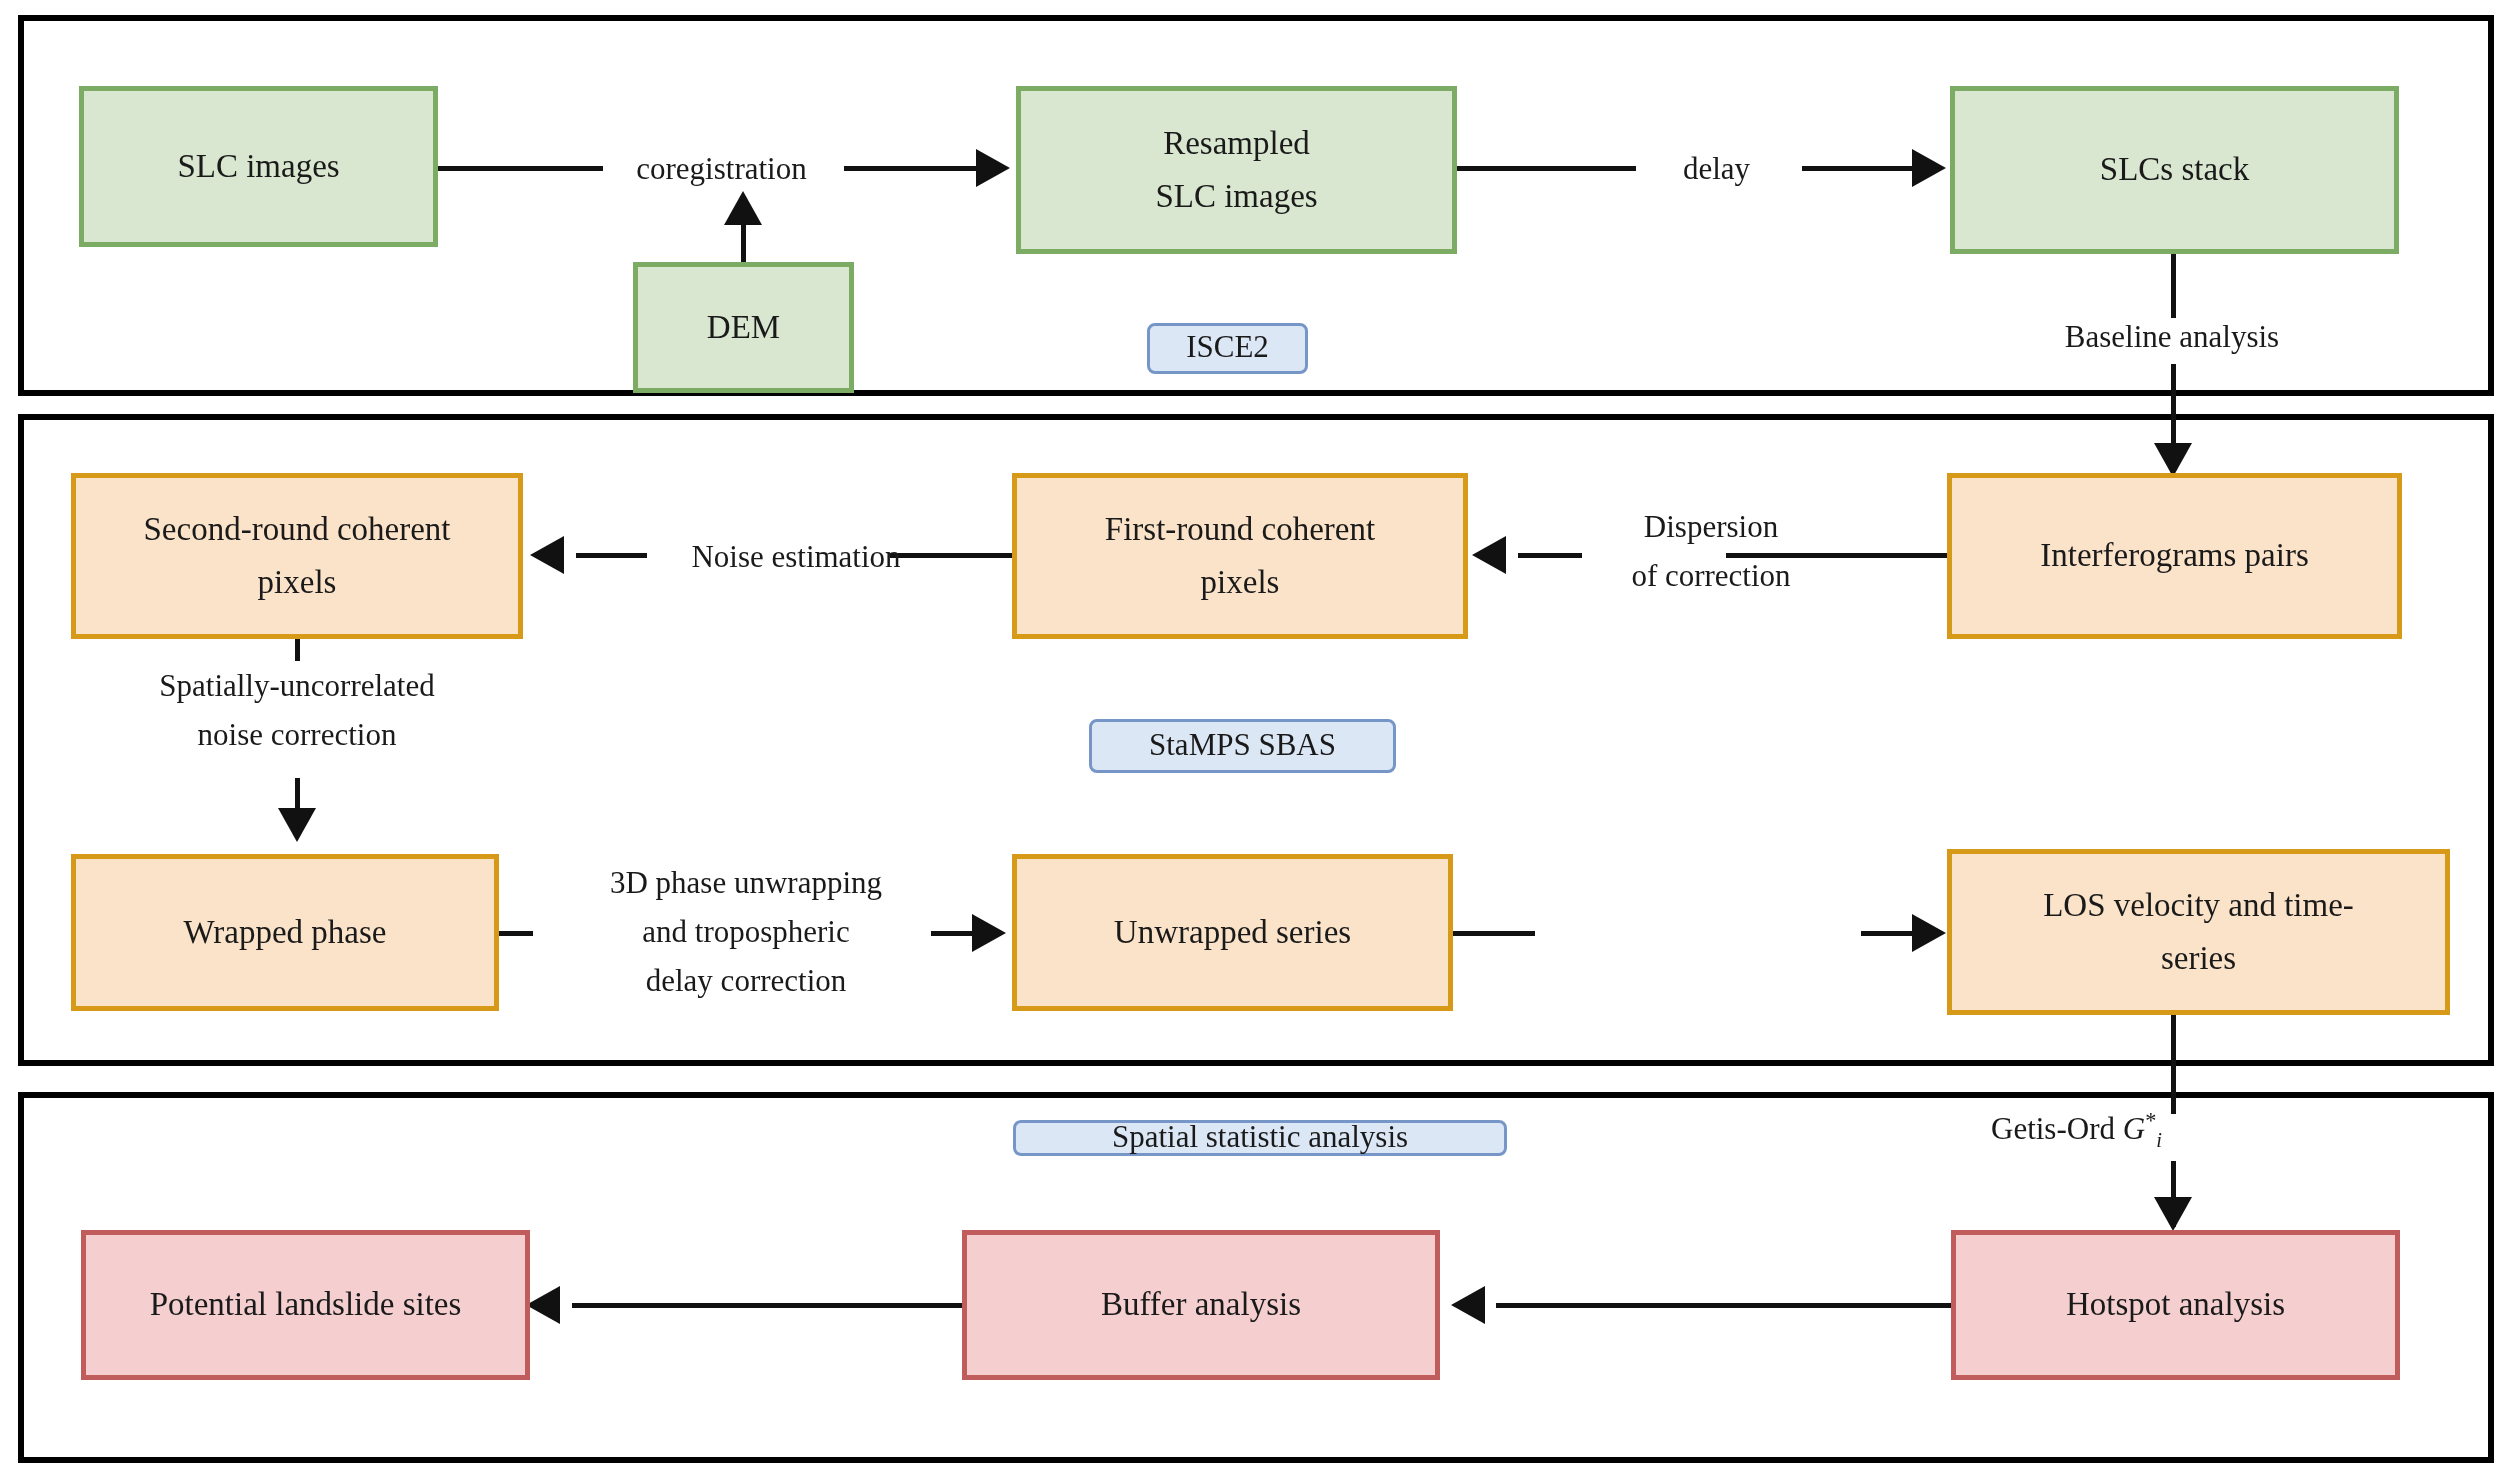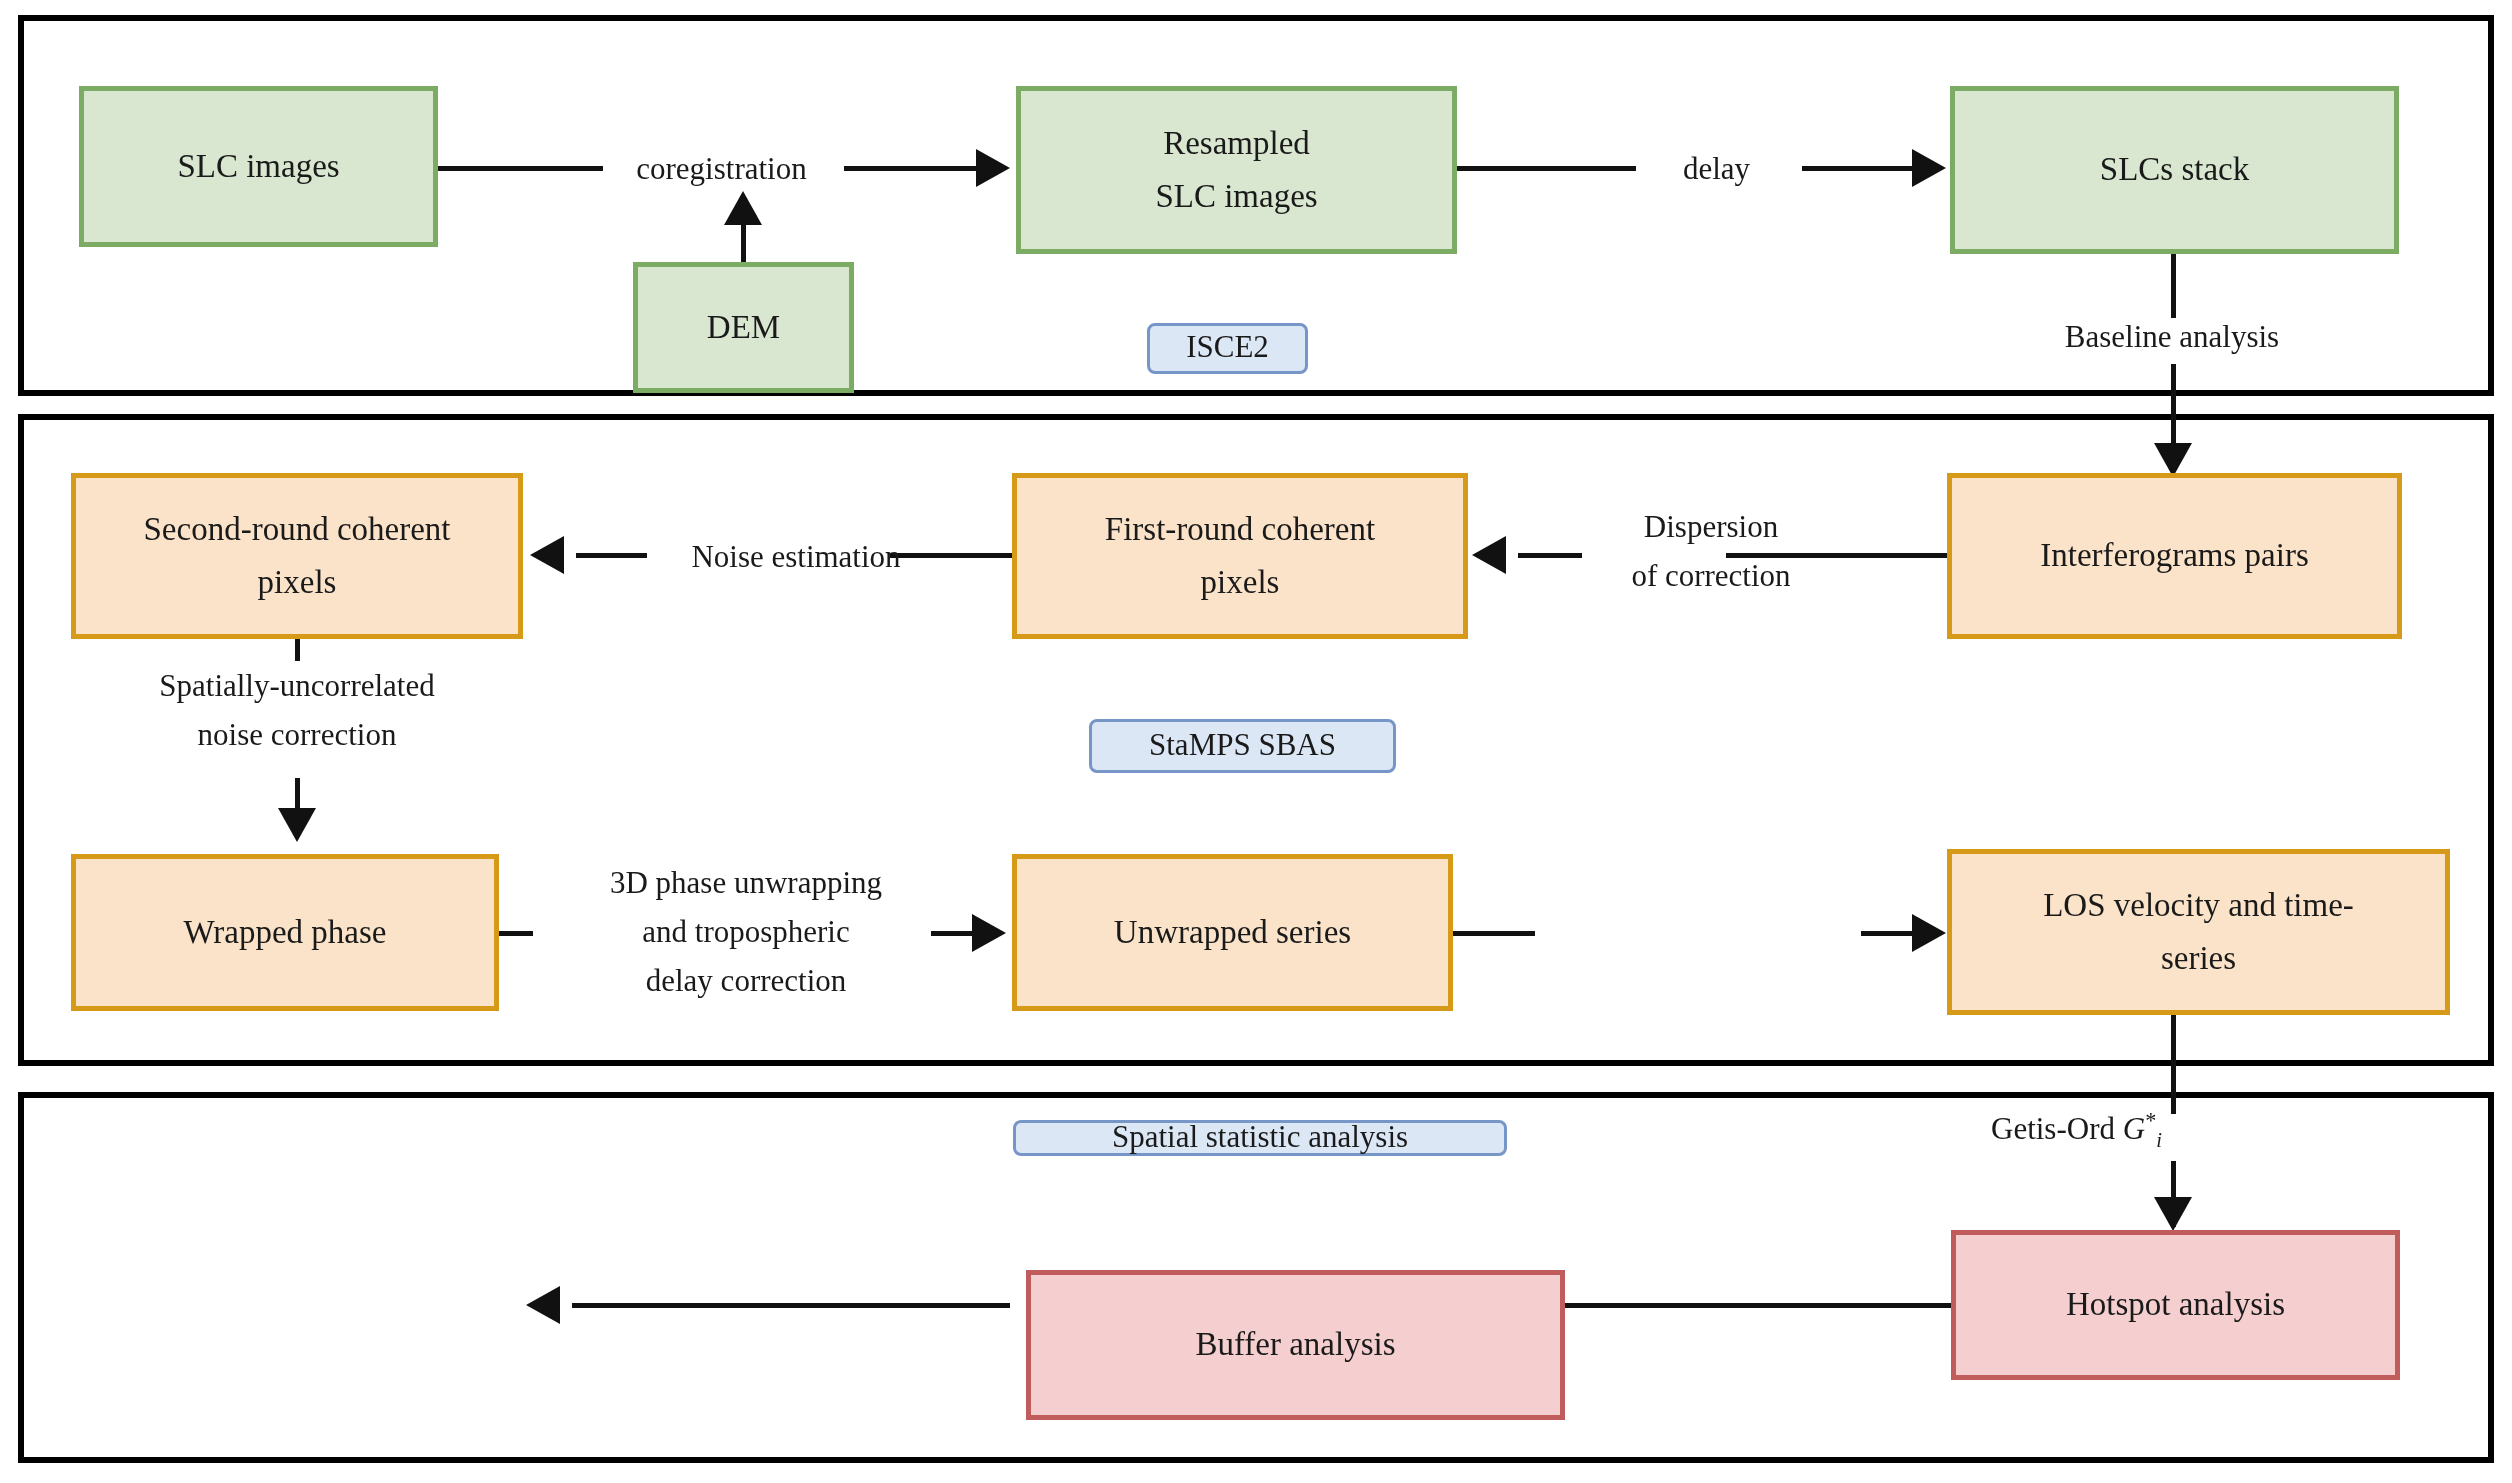--- a/index.html
+++ b/index.html
@@ -176,22 +176,23 @@
   <div class="getis" style="left:1974px;top:1108px;">
     <span>Getis-Ord </span><span class="mathvar">G</span><span class="sup">*</span><span class="sub">i</span>
   </div>
   <div class="vline" style="left:2171px;top:1161px;height:66px;"></div>
   <div class="arrow down" style="left:2154px;top:1197px;"></div>
 
   <div class="panel" style="left:18px;top:1092px;width:2476px;height:371px;"></div>
 
   <div class="tag" style="left:989px;top:1120px;width:494px;height:36px;margin-left:24px;">Spatial statistic analysis</div>
 
-
-  <div class="node red" style="left:1026px;top:1230px;width:539px;height:150px;margin-top:40px;">Buffer  analysis</div>
+  <div class="node red" style="left:81px;top:1230px;width:449px;height:150px;">Potential landslide sites</div>
+
+  <div class="node red" style="left:962px;top:1230px;width:478px;height:150px;">Buffer  analysis</div>
 
   <div class="node red" style="left:1951px;top:1230px;width:449px;height:150px;">Hotspot analysis</div>
 
   <div class="hline" style="left:1496px;top:1303px;width:456px;"></div>
   <div class="arrow left" style="left:1451px;top:1286px;"></div>
 
   <div class="hline" style="left:572px;top:1303px;width:438px;"></div>
   <div class="arrow left" style="left:526px;top:1286px;"></div>
 
 </div>

